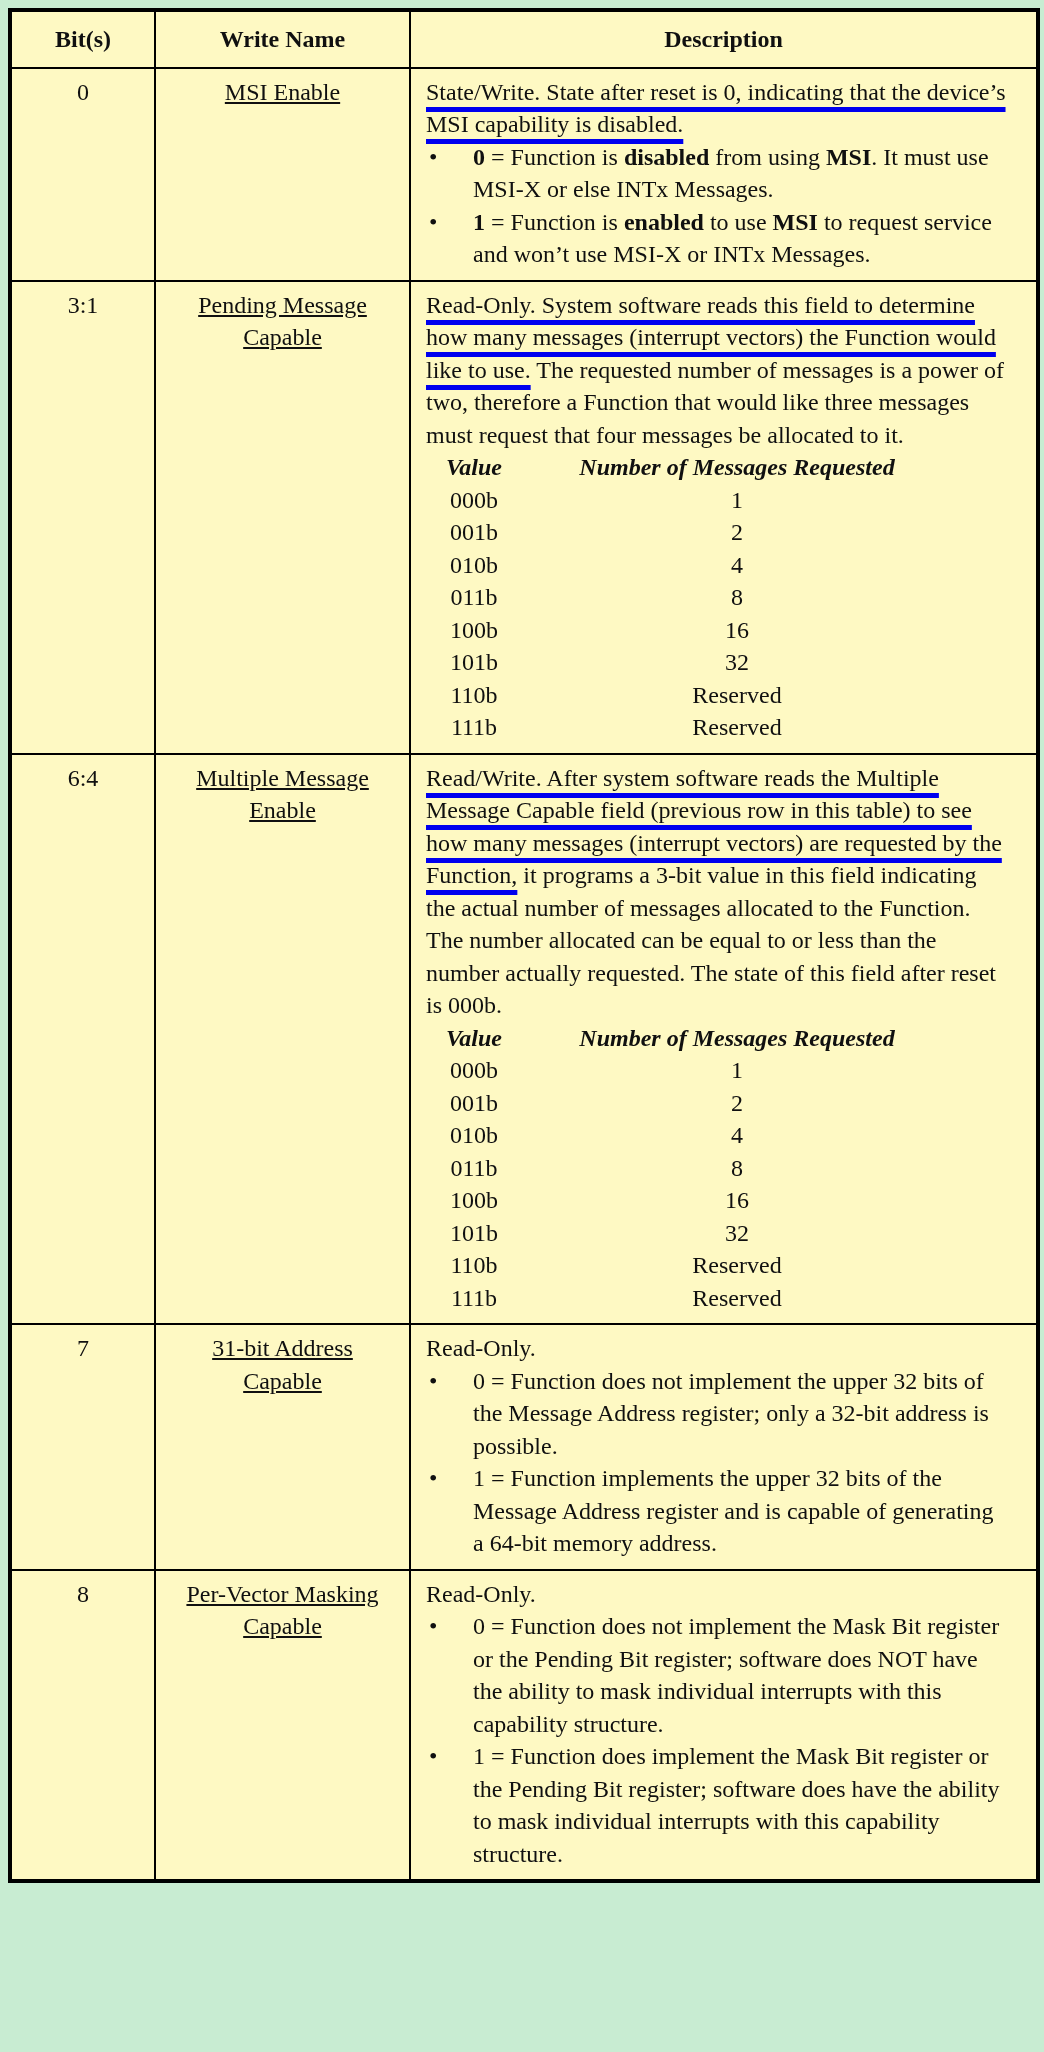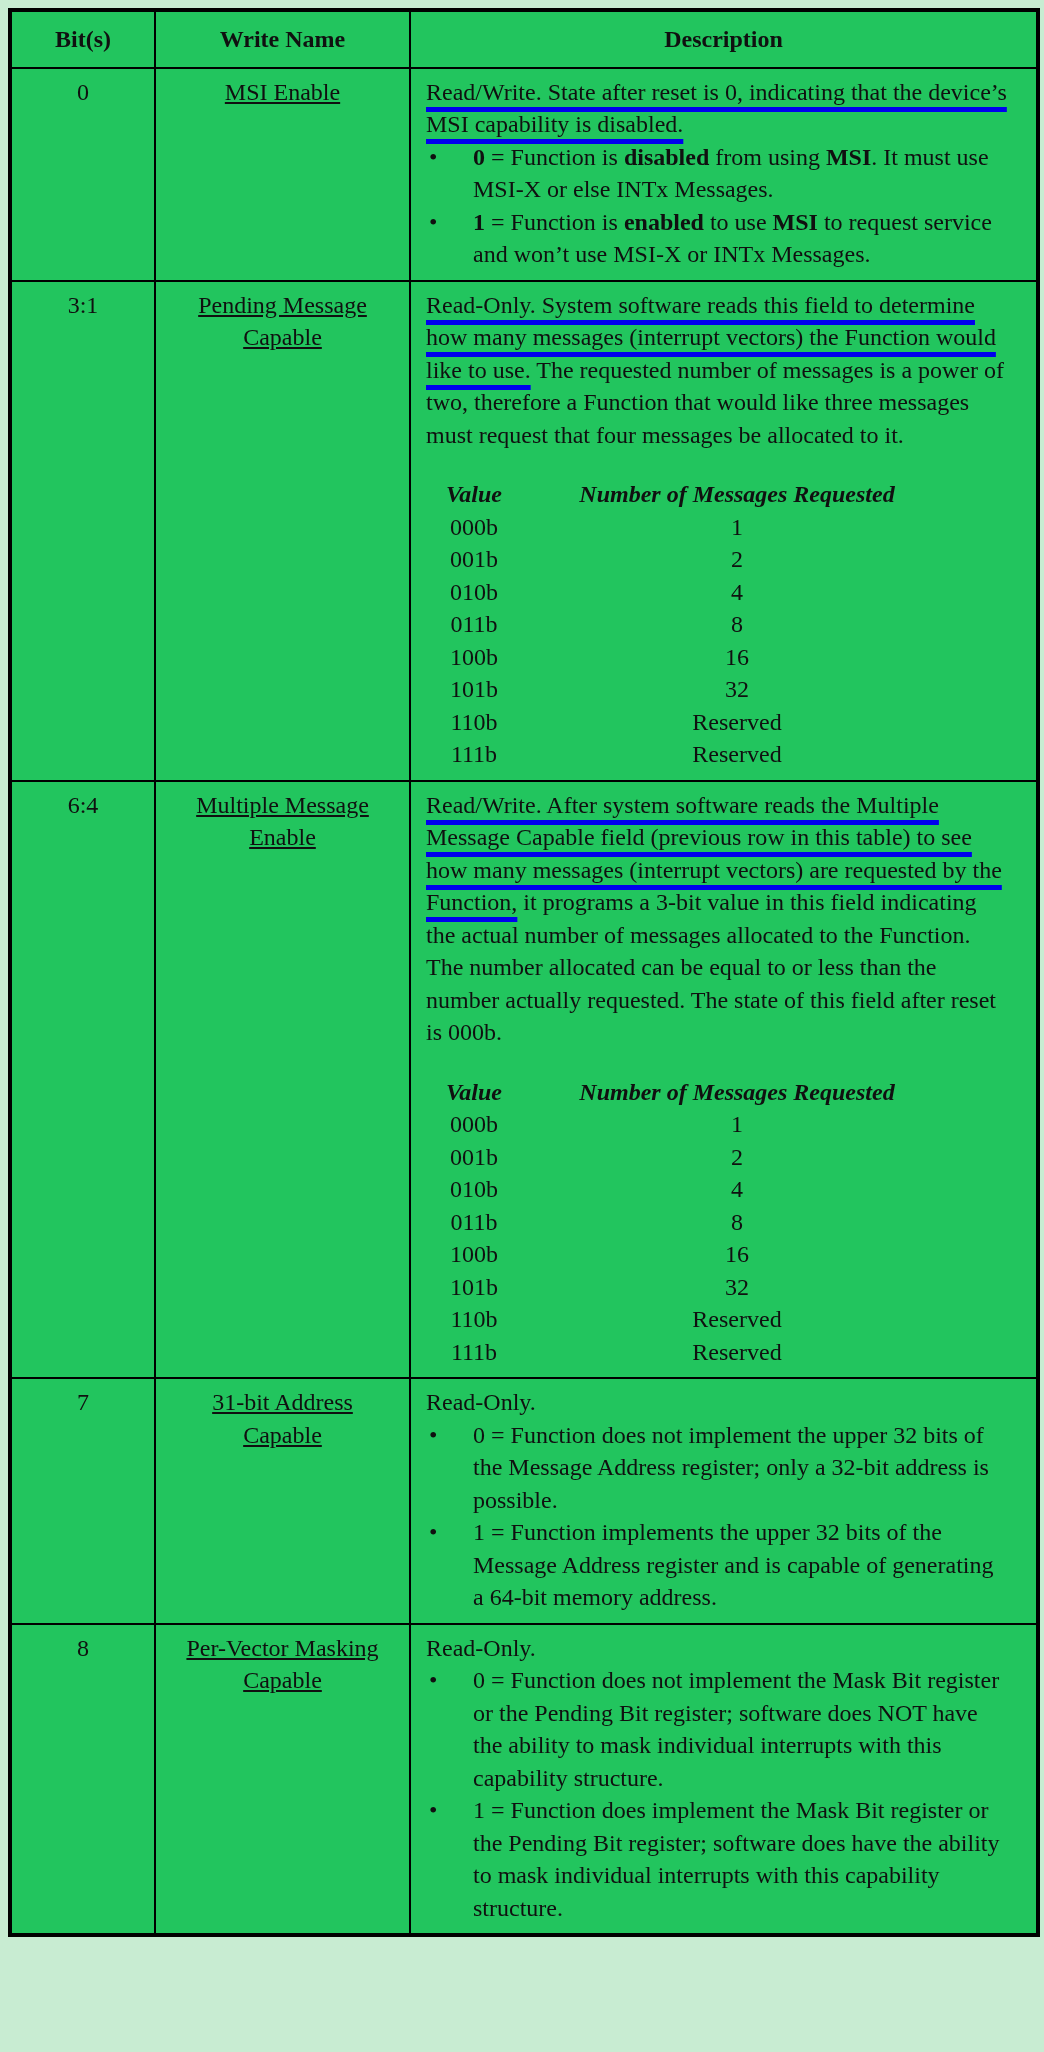--- a/index.html
+++ b/index.html
@@ -7,21 +7,21 @@
     background:#c8ecd2;
     font-family:"Liberation Serif","DejaVu Serif",serif;
     color:#101010;
     padding:8px 8px 9px 8px;
     width:1028px;
   }
   table.main{
     border-collapse:collapse;
     table-layout:fixed;
     width:1028px;
-    background:#22c55e;
+    background:#fef9c3;
   }
   table.main th, table.main td{
     border:2px solid #000;
     font-size:24px;
     line-height:32.5px;
     vertical-align:top;
   }
   table.main{border:4px solid #000;}
   th.hdr{
     font-weight:bold;
@@ -46,21 +46,21 @@
     text-decoration:underline;
     text-decoration-color:#0000ee;
     text-decoration-thickness:5px;
     text-underline-offset:7px;
   }
   .b{font-weight:bold;}
   .para{margin:0;}
   .bullet{display:flex;}
   .bullet .dot{flex:none;width:28px;padding-left:3px;}
   .bullet .btext{flex:1;margin-left:16px;}
-  .vt{margin-top:27px;}
+  .vt{}
   .vt-c1{display:inline-block;width:96px;text-align:center;}
   .vt-c2{display:inline-block;width:430px;text-align:center;}
   .vt-h{
     font-weight:bold;
   }
 </style>
 </head>
 <body>
 
 <table class="main">
@@ -74,21 +74,21 @@
       <th class="hdr">Bit(s)</th>
       <th class="hdr">Write Name</th>
       <th class="hdr">Description</th>
     </tr>
   </thead>
   <tbody>
       <tr>
         <td class="c-bit">0</td>
         <td class="c-field">MSI Enable</td>
         <td class="c-desc">
-          <div class="para"><span class="u">Read/Write. State after reset is 0, indicating that the device’s MSI capability is disabled.</span></div>
+          <div class="para"><span class="u">State/Write. State after reset is 0, indicating that the device’s MSI capability is disabled.</span></div>
           <div class="bullet">
             <span class="dot">•</span>
             <div class="btext"><span class="b">0</span><span> = Function is </span><span class="b">disabled</span><span> from using </span><span class="b">MSI</span><span>. It must use MSI-X or else INTx Messages.</span></div>
           </div>
           <div class="bullet">
             <span class="dot">•</span>
             <div class="btext"><span class="b">1</span><span> = Function is </span><span class="b">enabled</span><span> to use </span><span class="b">MSI</span><span> to request service and won’t use MSI-X or INTx Messages.</span></div>
           </div>
         </td>
       </tr>

